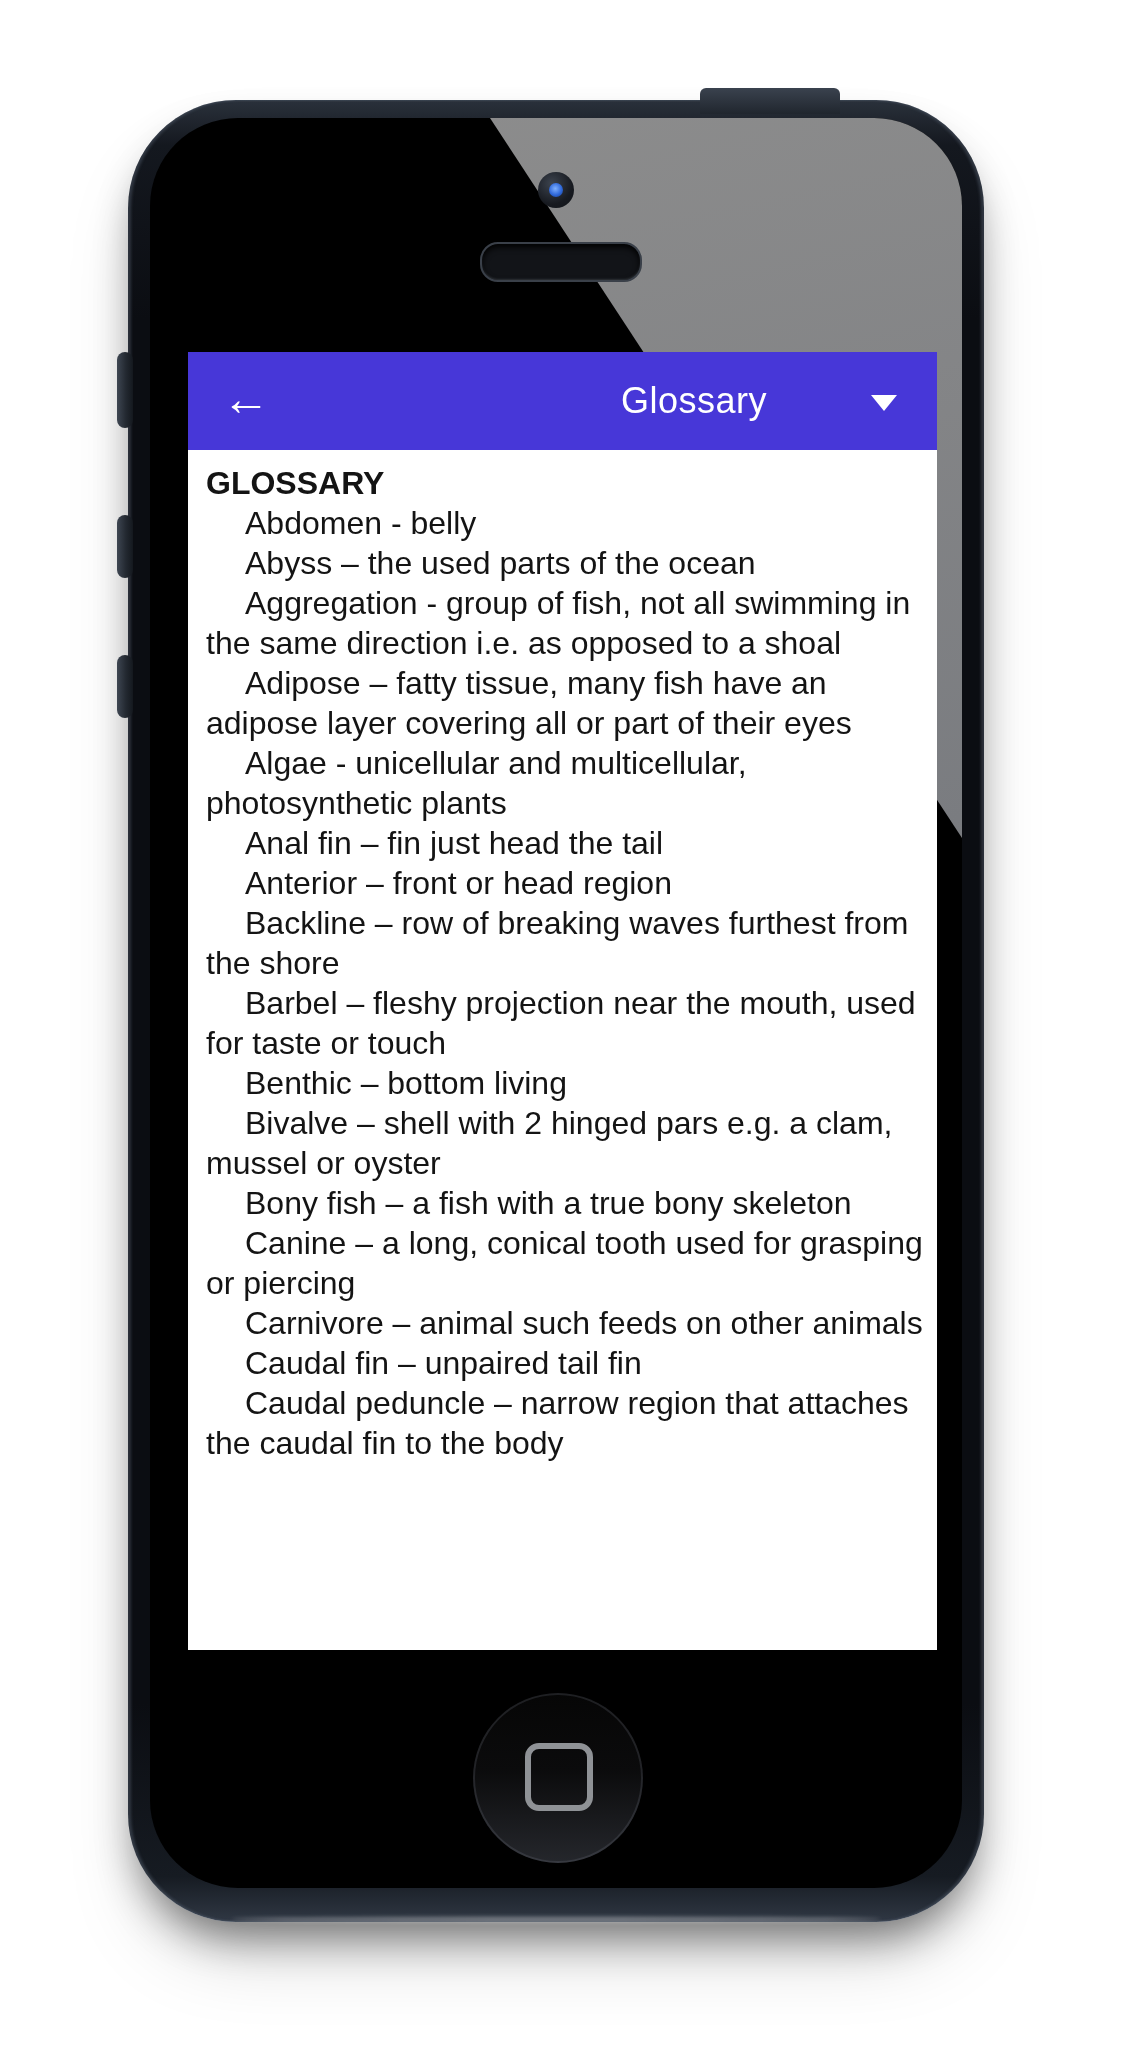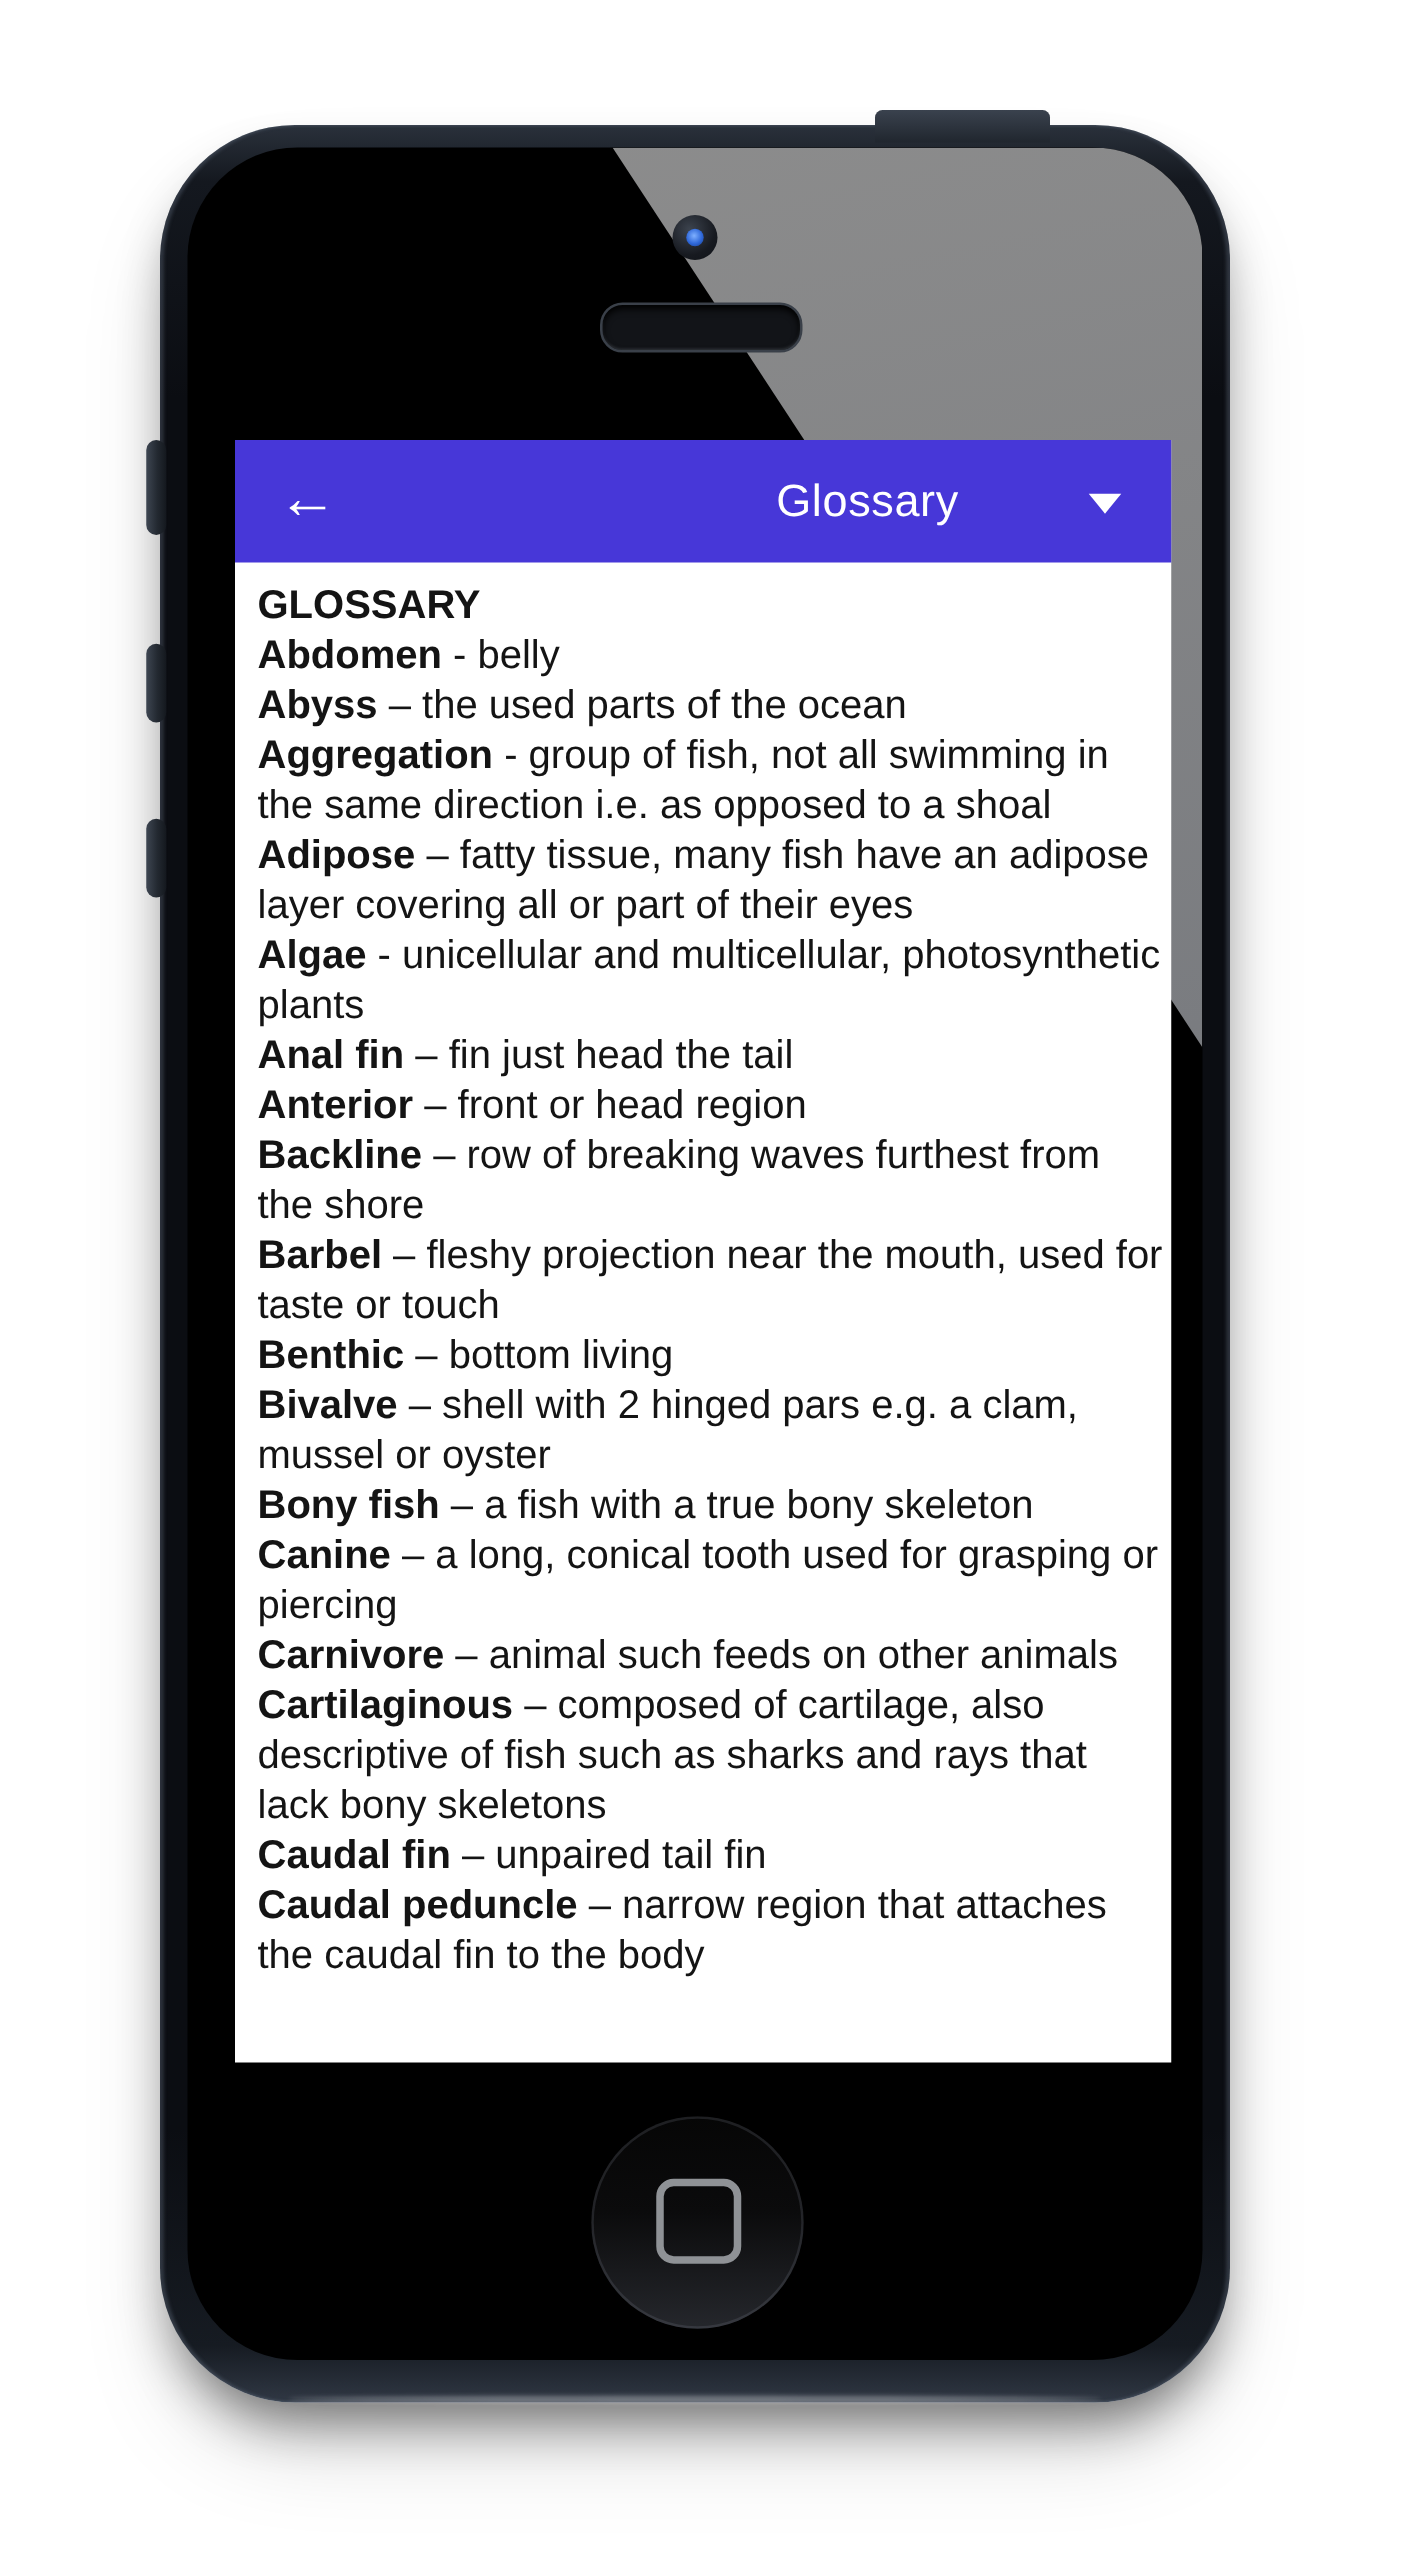--- a/index.html
+++ b/index.html
@@ -52,21 +52,21 @@
   .appbar-title{position:absolute;left:506px;top:50%;transform:translate(-50%,-50%);
           color:#fff;font-size:36px;font-weight:500;letter-spacing:.5px;white-space:nowrap;}
   .caret{position:absolute;right:40px;top:50%;transform:translateY(-38%);width:0;height:0;
           border-left:13px solid transparent;border-right:13px solid transparent;
           border-top:16px solid #ffffff;}
 
   .content{position:relative;width:100%;height:1200px;padding:13px 4px 0 18px;box-sizing:border-box;
           color:#141414;font-size:32px;line-height:40px;overflow:hidden;}
   .content p{margin:0;}
   .content .heading{font-weight:700;}
-  .entry b{font-weight:700;}
+  .entry b{font-weight:400;margin-left:39px;}
 </style>
 </head>
 <body>
 
 <div id="stage">
   <div class="phone">
 
     <div class="hwbtn btn-power"></div>
     <div class="hwbtn btn-mute"></div>
     <div class="hwbtn btn-volup"></div>
@@ -96,21 +96,20 @@
             <p class="entry"><b>Algae</b><span> - unicellular and multicellular, photosynthetic plants</span></p>
             <p class="entry"><b>Anal fin</b><span> – fin just head the tail</span></p>
             <p class="entry"><b>Anterior</b><span> – front or head region</span></p>
             <p class="entry"><b>Backline</b><span> – row of breaking waves furthest from the shore</span></p>
             <p class="entry"><b>Barbel</b><span> – fleshy projection near the mouth, used for taste or touch</span></p>
             <p class="entry"><b>Benthic</b><span> – bottom living</span></p>
             <p class="entry"><b>Bivalve</b><span> – shell with 2 hinged pars e.g. a clam, mussel or oyster</span></p>
             <p class="entry"><b>Bony fish</b><span> – a fish with a true bony skeleton</span></p>
             <p class="entry"><b>Canine</b><span> – a long, conical tooth used for grasping or piercing</span></p>
             <p class="entry"><b>Carnivore</b><span> – animal such feeds on other animals</span></p>
-            <p class="entry"><b>Cartilaginous</b><span> – composed of cartilage, also descriptive of fish such as sharks and rays that lack bony skeletons</span></p>
             <p class="entry"><b>Caudal fin</b><span> – unpaired tail fin</span></p>
             <p class="entry"><b>Caudal peduncle</b><span> – narrow region that attaches the caudal fin to the body</span></p>
           </div>
       </div>
 
       <div class="home">
         <div class="home-square"></div>
       </div>
     </div>
   </div>

